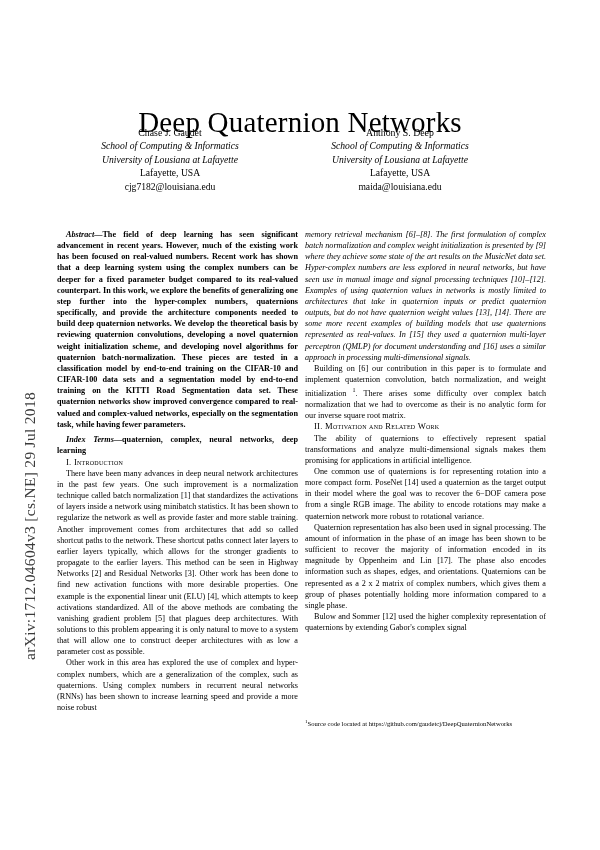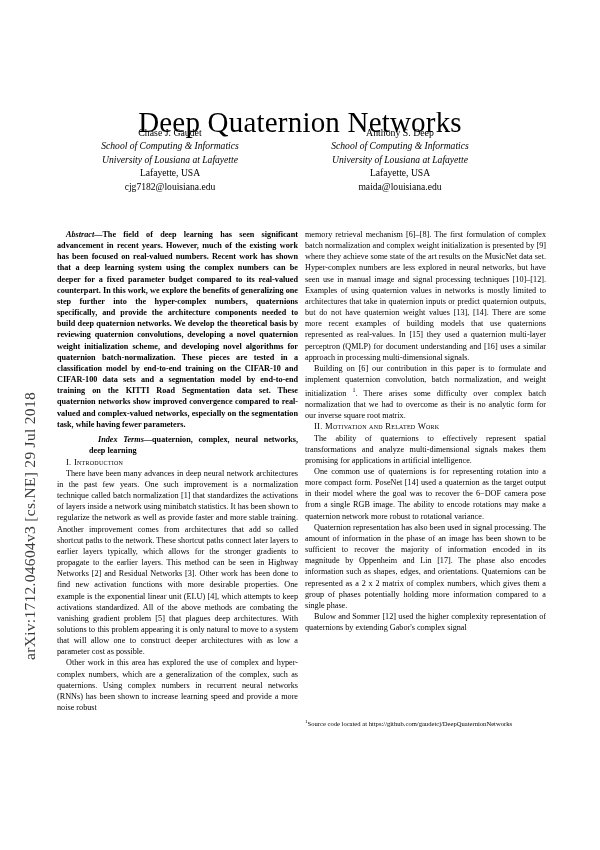--- a/index.html
+++ b/index.html
@@ -77,31 +77,31 @@
     text-align: justify;
     text-justify: inter-word;
   }
   .col-left  { left: 57px; }
   .col-right { left: 305px; }
 
   .col p {
     margin: 0;
     text-indent: 9px;
   }
-  .col p.noindent { text-indent: 0; }
+  .col p.noindent { text-indent: 0; font-style: italic; }
 
   .abstract-head {
     font-style: italic;
     font-weight: bold;
   }
   .abstract-body {
     font-weight: bold;
   }
   p.abstract { text-indent: 9px; }
-  p.index-terms { text-indent: 9px; margin-top: 4.5px; margin-left: 32px; }
+  p.index-terms { text-indent: 9px; margin-top: 4.5px; }
 
   .section-head {
     text-align: left;
     font-size: 8.6px;
     font-variant: small-caps;
     margin: 11px 0 6px 0;
     text-indent: 0;
     letter-spacing: 0.25px;
   }
   .section-head .num { font-variant: normal; }

